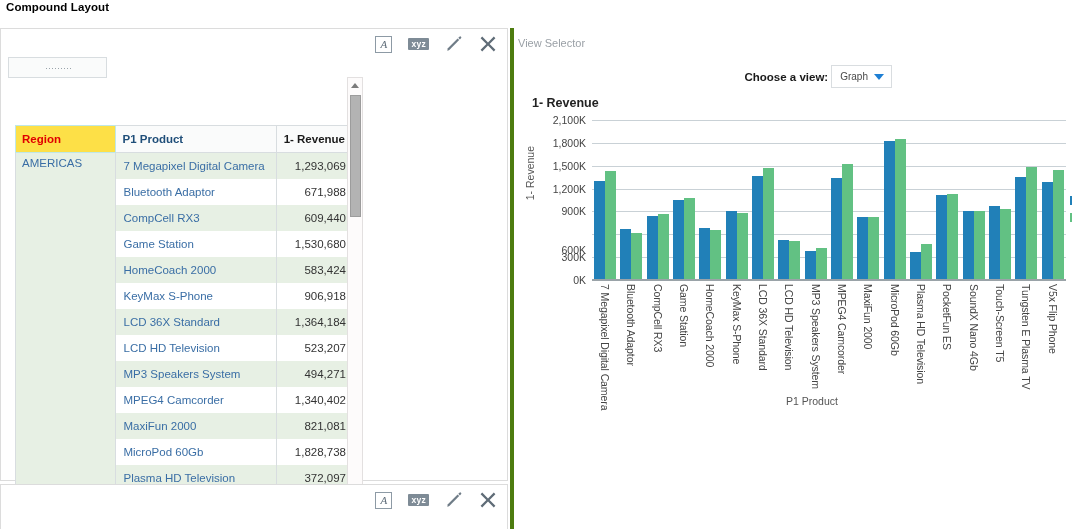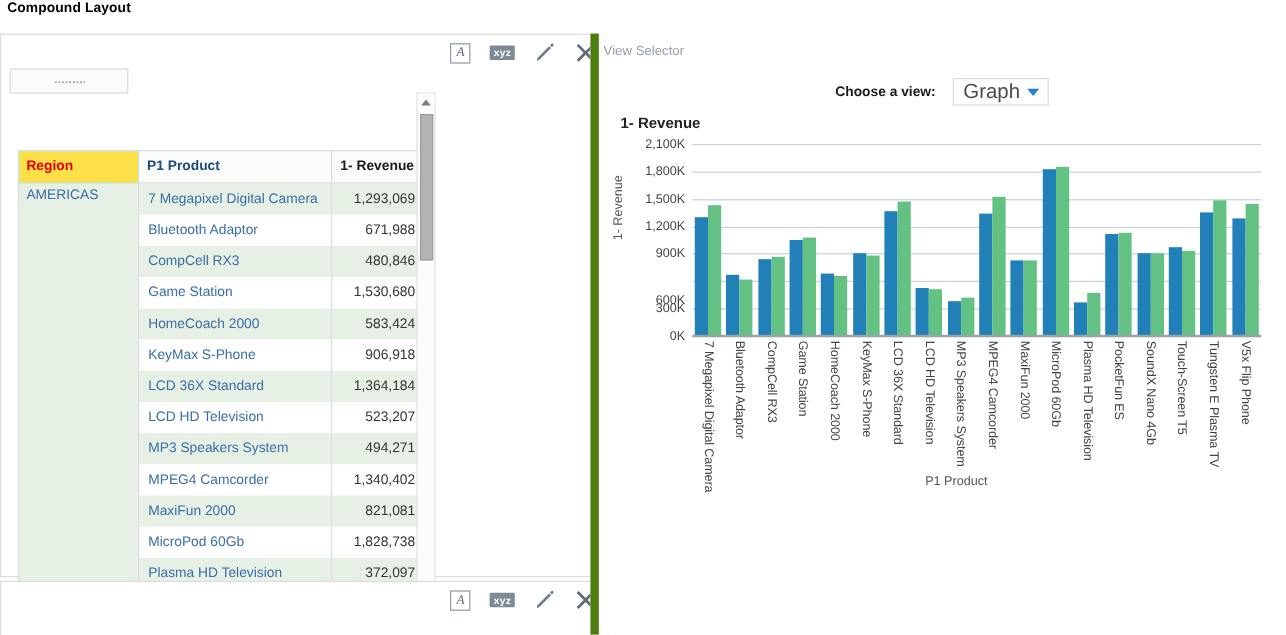--- a/index.html
+++ b/index.html
@@ -128,41 +128,41 @@
     position: absolute; left: 2px; top: 17px;
     width: 11px; height: 122px;
     background: #b3b3b3; border: 1px solid #9c9c9c;
   }
   .tri { width:0;height:0; }
   .tri-up { border-left:4px solid transparent;border-right:4px solid transparent;border-bottom:5px solid #7b7b7b;}
   .tri-dn { border-left:4px solid transparent;border-right:4px solid transparent;border-top:5px solid #7b7b7b;}
 
   
   .right-panel {
-    position: absolute; left: 492px; top: 28px;
+    position: absolute; left: 510px; top: 28px;
     width: 562px; height: 501px;
-    border-left: 7px solid #4d7c0f;
+    border-left: 4px solid #4d7c0f;
     background: #fff; overflow: hidden;
   }
   .view-selector-label {
     position: absolute; left: 4px; top: 9px;
     font-size: 11px; color: #9aa0a6;
   }
   .choose-row {
     position: absolute; right: 180px; top: 37px;
-    display: flex; align-items: center; gap: 14px;
+    display: flex; align-items: center; gap: 3px;
   }
   .choose-label { font-size: 11.5px; font-weight: bold; color: #1a1a1a; white-space: nowrap; }
   .combo {
     border: 1px solid #d9dde0; background: #fff;
     height: 23px; min-width: 58px;
     display: flex; align-items: center; gap: 6px;
     padding: 0 7px 0 8px; cursor: pointer;
   }
-  .combo-val { font-size: 17px; color: #4a4a4a; }
+  .combo-val { font-size: 10px; color: #4a4a4a; }
   .combo-arrow {
     width:0;height:0;border-left:5px solid transparent;border-right:5px solid transparent;
     border-top:6px solid #1e7fd4;
   }
 
   
   .chart-title {
     position: absolute; left: 18px; top: 68px;
     font-size: 12.5px; font-weight: bold; color: #222;
   }
@@ -261,21 +261,21 @@
               <td class="c-region" rowspan="14">AMERICAS</td>
               <td class="c-prod">7 Megapixel Digital Camera</td>
               <td class="c-rev">1,293,069</td>
             </tr>
             <tr class="wht">
               <td class="c-prod">Bluetooth Adaptor</td>
               <td class="c-rev">671,988</td>
             </tr>
             <tr class="alt">
               <td class="c-prod">CompCell RX3</td>
-              <td class="c-rev">480,846</td>
+              <td class="c-rev">609,440</td>
             </tr>
             <tr class="wht">
               <td class="c-prod">Game Station</td>
               <td class="c-rev">1,530,680</td>
             </tr>
             <tr class="alt">
               <td class="c-prod">HomeCoach 2000</td>
               <td class="c-rev">583,424</td>
             </tr>
             <tr class="wht">

